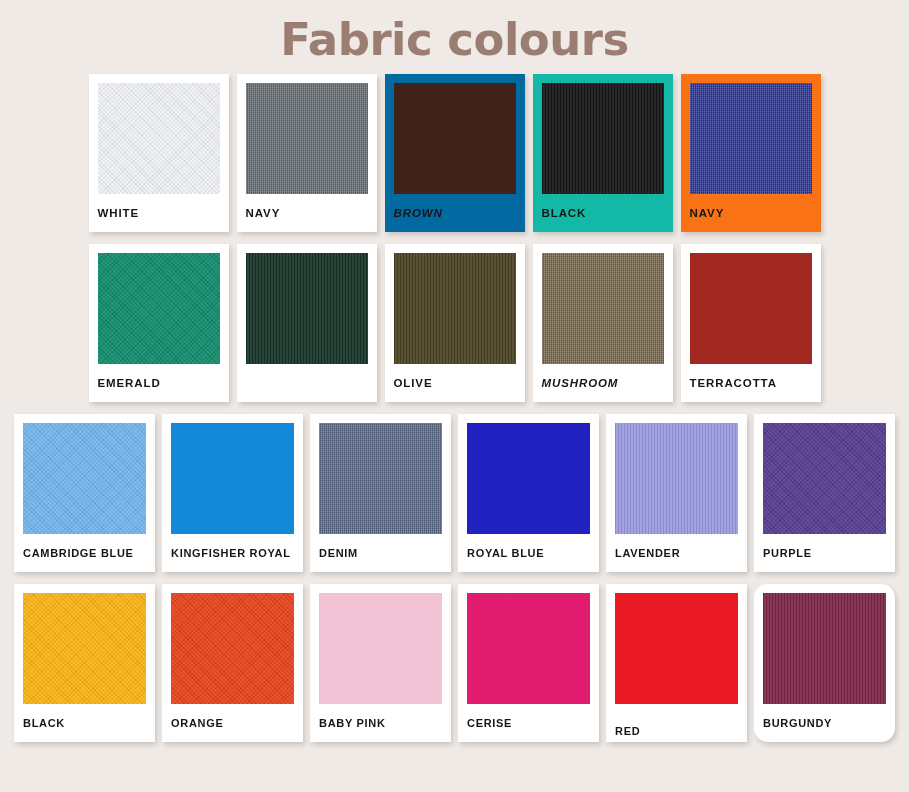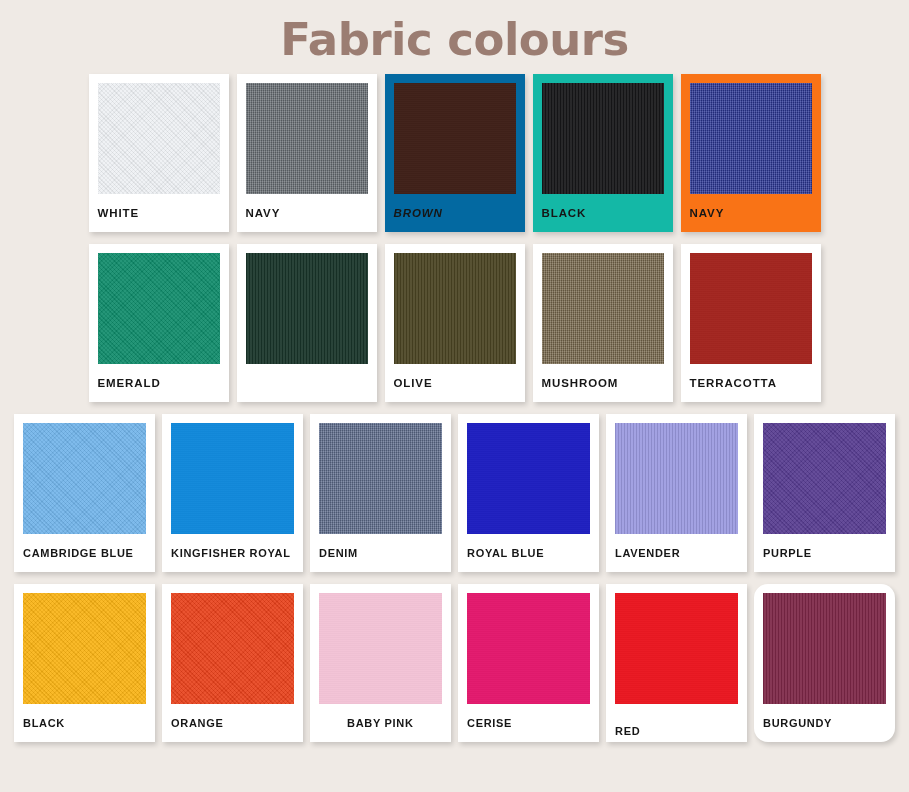--- a/index.html
+++ b/index.html
@@ -143,21 +143,21 @@
       </div>
       <div class="card" style="background: rgb(255, 255, 255);">
         <div class="swatch tex-rib" style="background: rgb(24, 52, 41);"></div>
       </div>
       <div class="card" style="background: rgb(255, 255, 255);">
         <div class="swatch tex-rib" style="background: rgb(74, 68, 34);"></div>
         <div class="label" style="color: rgb(22, 22, 22);">OLIVE</div>
       </div>
       <div class="card" style="background: rgb(255, 255, 255);">
         <div class="swatch tex-melange" style="background: rgb(122, 106, 78);"></div>
-        <div class="label" style="color: rgb(22, 22, 22);">MUSHROOM</div>
+        <div class="label" style="color: rgb(22, 22, 22); font-style: italic;">MUSHROOM</div>
       </div>
       <div class="card" style="background: rgb(255, 255, 255);">
         <div class="swatch tex-smooth" style="background: rgb(163, 38, 32);"></div>
         <div class="label" style="color: rgb(22, 22, 22);">TERRACOTTA</div>
       </div>
     </div>
   <div class="row row-6">
       <div class="card" style="background: rgb(255, 255, 255);">
         <div class="swatch tex-knit" style="background: rgb(113, 180, 234);"></div>
         <div class="label" style="color: rgb(22, 22, 22);">CAMBRIDGE BLUE</div>
@@ -187,21 +187,21 @@
       <div class="card" style="background: rgb(255, 255, 255);">
         <div class="swatch tex-knit" style="background: rgb(249, 178, 18);"></div>
         <div class="label" style="color: rgb(22, 22, 22);">BLACK</div>
       </div>
       <div class="card" style="background: rgb(255, 255, 255);">
         <div class="swatch tex-knit" style="background: rgb(232, 64, 26);"></div>
         <div class="label" style="color: rgb(22, 22, 22);">ORANGE</div>
       </div>
       <div class="card" style="background: rgb(255, 255, 255);">
         <div class="swatch tex-smooth" style="background: rgb(243, 195, 214);"></div>
-        <div class="label" style="color: rgb(22, 22, 22); margin-left: 28px;">BABY PINK</div>
+        <div class="label" style="color: rgb(22, 22, 22);">BABY PINK</div>
       </div>
       <div class="card" style="background: rgb(255, 255, 255);">
         <div class="swatch tex-smooth" style="background: rgb(227, 26, 110);"></div>
         <div class="label" style="color: rgb(22, 22, 22);">CERISE</div>
       </div>
       <div class="card" style="background: rgb(255, 255, 255);">
         <div class="swatch tex-smooth" style="background: rgb(234, 24, 34);"></div>
         <div class="label" style="color: rgb(22, 22, 22); margin-top: 16px;">RED</div>
       </div>
       <div class="card" style="background: rgb(255, 255, 255); border-radius: 14px;">

